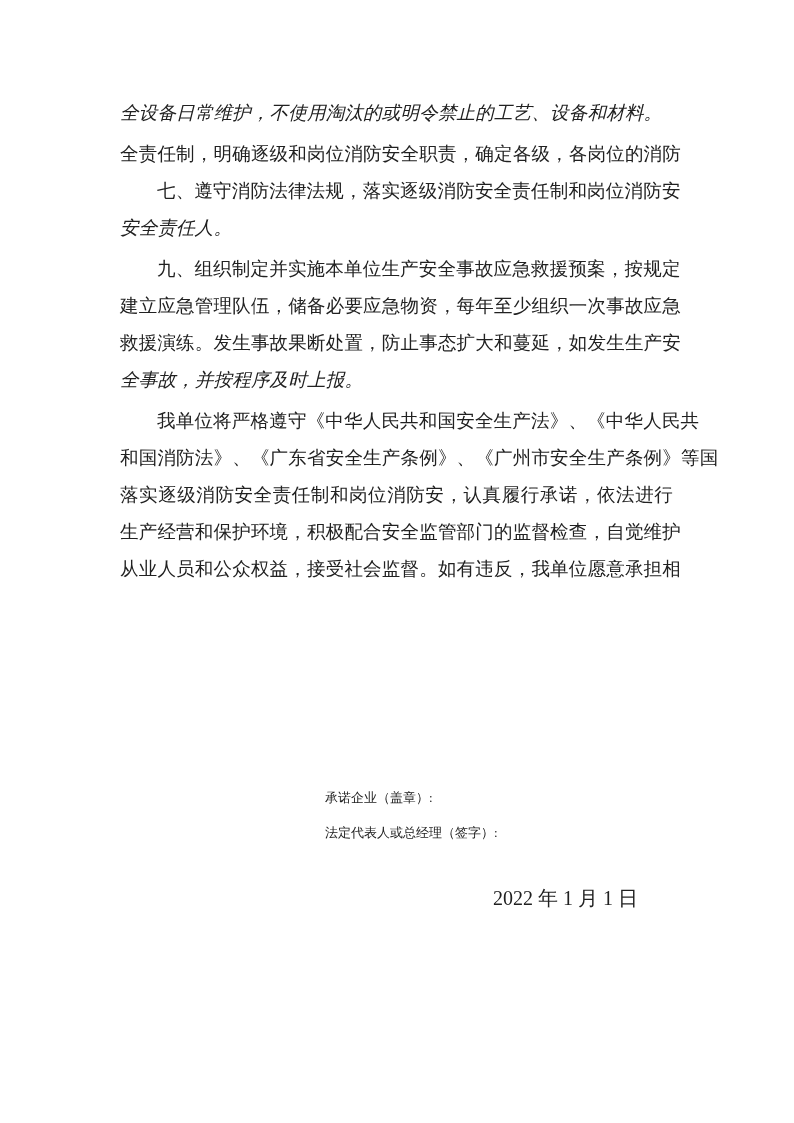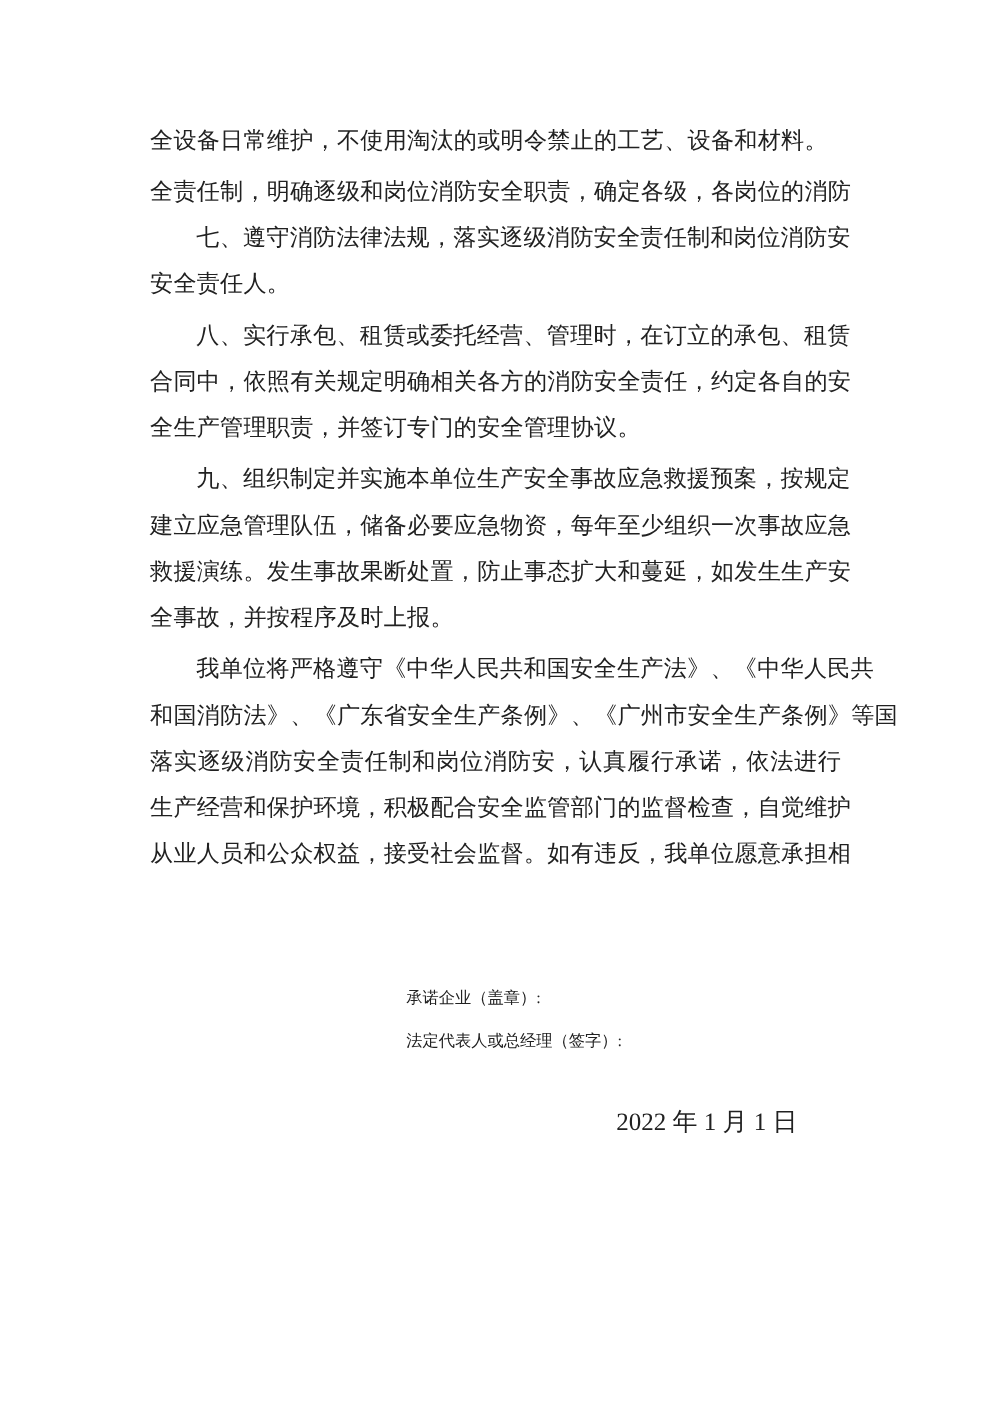--- a/index.html
+++ b/index.html
@@ -29,20 +29,21 @@
   }
   .line {
     text-align: justify;
     text-align-last: justify;
     white-space: nowrap;
     letter-spacing: 0.2px;
   }
   .line.final {
     text-align: left;
     text-align-last: left;
+    font-style: italic;
   }
   .line.indent {
     text-indent: 37px;
   }
   .signature-block {
     position: absolute;
     left: 325px;
     top: 780px;
     font-size: 13px;
     line-height: 35px;
@@ -65,25 +66,20 @@
   <div class="document-body">
       <div class="paragraph">
         <div class="line final">全设备日常维护，不使用淘汰的或明令禁止的工艺、设备和材料。</div>
       </div>
       <div class="paragraph">
         <div class="line">全责任制，明确逐级和岗位消防安全职责，确定各级，各岗位的消防</div>
         <div class="line indent">七、遵守消防法律法规，落实逐级消防安全责任制和岗位消防安</div>
         <div class="line final">安全责任人。</div>
       </div>
       <div class="paragraph">
-        <div class="line indent">八、实行承包、租赁或委托经营、管理时，在订立的承包、租赁</div>
-        <div class="line">合同中，依照有关规定明确相关各方的消防安全责任，约定各自的安</div>
-        <div class="line final">全生产管理职责，并签订专门的安全管理协议。</div>
-      </div>
-      <div class="paragraph">
         <div class="line indent">九、组织制定并实施本单位生产安全事故应急救援预案，按规定</div>
         <div class="line">建立应急管理队伍，储备必要应急物资，每年至少组织一次事故应急</div>
         <div class="line">救援演练。发生事故果断处置，防止事态扩大和蔓延，如发生生产安</div>
         <div class="line final">全事故，并按程序及时上报。</div>
       </div>
       <div class="paragraph">
         <div class="line indent">我单位将严格遵守《中华人民共和国安全生产法》、《中华人民共</div>
         <div class="line">和国消防法》、《广东省安全生产条例》、《广州市安全生产条例》等国</div>
         <div class="line">落实逐级消防安全责任制和岗位消防安，认真履行承诺，依法进行</div>
         <div class="line">生产经营和保护环境，积极配合安全监管部门的监督检查，自觉维护</div>

